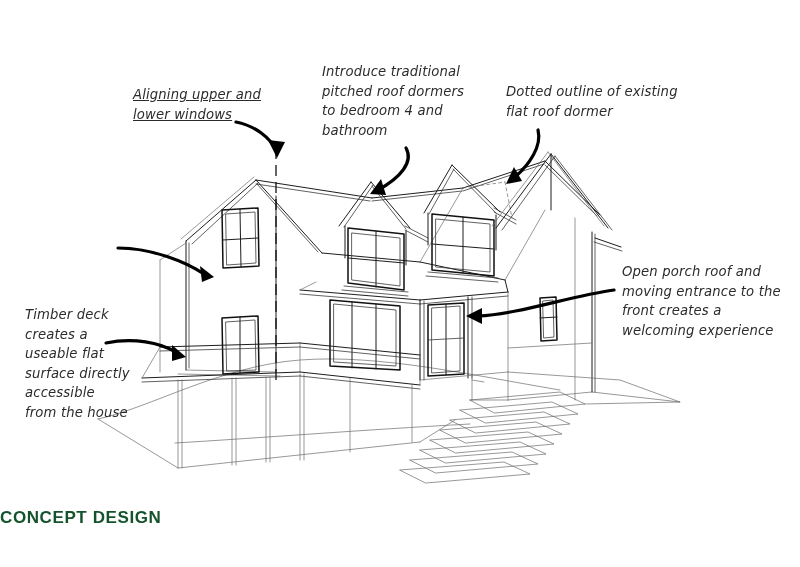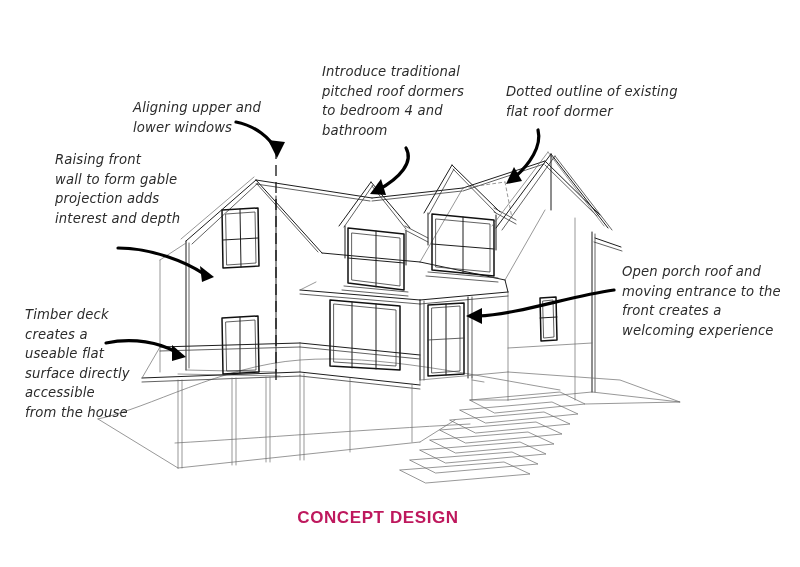--- a/index.html
+++ b/index.html
@@ -86,26 +86,25 @@
     font-style: italic;
     letter-spacing: 0.15px;
     white-space: pre-line;
     -webkit-font-smoothing: antialiased;
   }
   #title {
     position: absolute;
     left: 0;
     top: 508px;
     width: 756px;
-    text-align: center;
     font-family: "Liberation Sans", sans-serif;
     font-size: 17px;
     font-weight: bold;
     letter-spacing: 0.6px;
-    color: #be185d;
+    color: #14532d;
   }
 </style>
 </head>
 <body>
 
 <div id="sheet">
 
   <svg class="layer" viewBox="0 0 800 567">
 
     <g>
@@ -338,35 +337,31 @@
       <path class="arrowhead" d="M466,316 L482,308 L482,324 Z"></path>
     </g>
 
     <g>
       <path class="arrow" d="M106,343 C134,337 160,343 176,352"></path>
       <path class="arrowhead" d="M186,357 L172,345 L172,361 Z"></path>
     </g>
 
   </svg>
 
-  <div class="note" style="left:133px; top:98px; width:210px;">Aligning upper and
+  <div class="note" style="left:133px; top:85px; width:210px;text-decoration:underline;">Aligning upper and
 lower windows</div>
 
   <div class="note" style="left:322px; top:62px; width:185px;">Introduce traditional
 pitched roof dormers
 to bedroom 4 and
 bathroom</div>
 
   <div class="note" style="left:506px; top:82px; width:215px;">Dotted outline of existing
 flat roof dormer</div>
 
-  <div class="note" style="left:55px; top:150px; width:170px;">Raising front
-wall to form gable
-projection adds
-interest and depth</div>
 
   <div class="note" style="left:622px; top:262px; width:180px;">Open porch roof and
 moving entrance to the
 front creates a
 welcoming experience</div>
 
   <div class="note" style="left:10px; top:305px; width:130px;margin-left:15px;">Timber deck
 creates a
 useable flat
 surface directly

